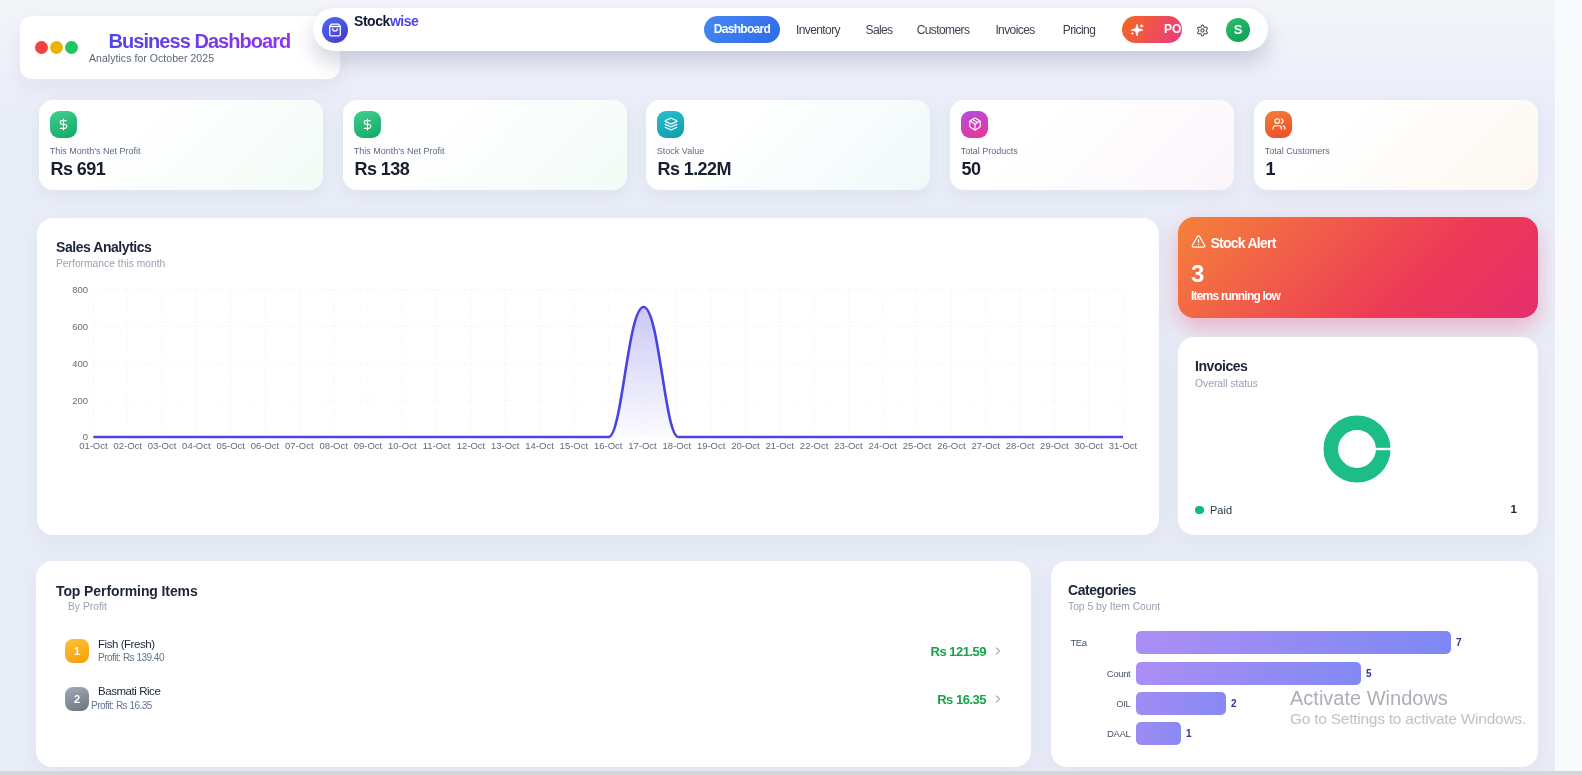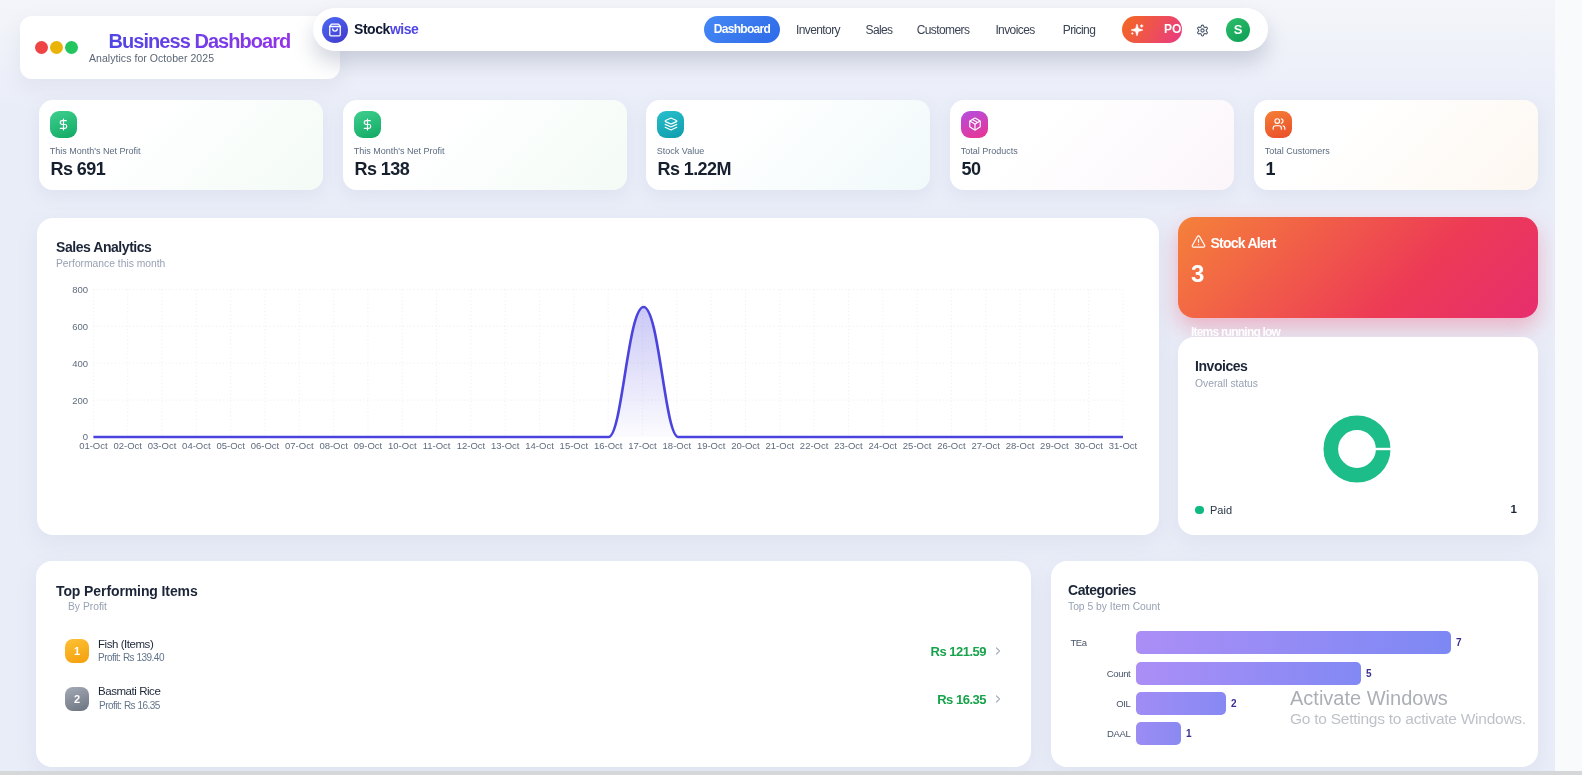--- a/index.html
+++ b/index.html
@@ -27,21 +27,21 @@
 #subtitle { left:89px; top:52.2px; font-size:10.5px; letter-spacing:0.05px; color:#5b6776; }
 
 #nav {
   left:313px; top:8px; width:955px; height:43px; border-radius:22px;
   background:#ffffff; box-shadow:0 12px 20px rgba(125,135,160,0.33);
 }
 #logoCircle {
   left:322px; top:17px; width:26px; height:26px; border-radius:50%;
   background:linear-gradient(145deg,#4b6bf5,#4338ca);
 }
-#logoStock { left:354px; top:21px; font-size:14px; font-weight:700; color:#101a33; letter-spacing:-0.45px;}
+#logoStock { left:354px; top:13px; font-size:14px; font-weight:700; color:#101a33; letter-spacing:-0.45px;}
 .navlink { position:absolute; top:22.8px; transform:translateX(-50%); font-size:12px; letter-spacing:-0.6px; color:#3a4354; font-weight:400; }
 #pillDash {
   left:704px; top:16px; width:76px; height:27px; border-radius:14px;
   background:linear-gradient(135deg,#4588f5,#2e6ae8); color:#fff;
   font-size:12px; letter-spacing:-0.7px; font-weight:700; text-align:center; line-height:27px;
 }
 #posBtn {
   left:1122px; top:16px; width:60px; height:27px; border-radius:14px;
   background:linear-gradient(120deg,#f4691e,#e83a84);
   color:#fff; font-size:12px; font-weight:700; line-height:27px; text-align:left;
@@ -248,46 +248,46 @@
 
 <div class="card" id="alertCard" style="left:1178px; top:217px; width:360px; height:101px;
   background:linear-gradient(135deg,#f5813a,#ed3a56 65%,#e62e6e); box-shadow:0 10px 22px rgba(235,70,100,0.35);"></div>
 <svg class="abs" style="left:1191px; top:234px;" width="15" height="15" viewBox="0 0 24 24" fill="none" stroke="#ffffff" stroke-width="2" stroke-linecap="round" stroke-linejoin="round">
   <path d="m21.73 18-8-14a2 2 0 0 0-3.46 0l-8 14A2 2 0 0 0 4 21h16a2 2 0 0 0 1.73-3Z"></path>
     <path d="M12 9v4"></path>
     <path d="M12 17h.01"></path>
 </svg>
 <div class="abs" style="left:1210.5px; top:234.6px; font-size:14px; letter-spacing:-0.75px; font-weight:700; color:#fff;">Stock Alert</div>
 <div class="abs" style="left:1191px; top:259.7px; font-size:24px; font-weight:700; color:#fff;">3</div>
-<div class="abs" style="left:1191px; top:288.6px; font-size:12px; letter-spacing:-0.8px; font-weight:700; color:#fff;margin-top:36px;">Items running low</div>
+<div class="abs" style="left:1191px; top:288.6px; font-size:12px; letter-spacing:-0.8px; font-weight:700; color:#fff;">Items running low</div>
 
 <div class="card" style="left:1178px; top:337px; width:360px; height:198px;"></div>
 <div class="cTitle" style="left:1195px; top:358.2px;">Invoices</div>
 <div class="cSub" style="left:1195px; top:378px;">Overall status</div>
 <svg class="abs" style="left:1318px; top:410px;" width="80" height="80" viewBox="0 0 80 80">
   <circle cx="39" cy="39" r="26.2" fill="none" stroke="#1cbd88" stroke-width="14.6"></circle>
   <rect x="57" y="37.8" width="17" height="2.4" fill="#ffffff"></rect>
 </svg>
 <div class="abs" style="left:1195px; top:505.5px; width:8.6px; height:8.6px; border-radius:50%; background:#10b981;"></div>
 <div class="abs" style="left:1210px; top:503.6px; font-size:11px; color:#2a3647;">Paid</div>
 <div class="abs" style="left:1457px; top:503.3px; width:60px; text-align:right; font-size:11.5px; font-weight:700; color:#1b2537;">1</div>
 
 <div class="card" style="left:36px; top:561px; width:995px; height:206px;"></div>
 <div class="cTitle" style="left:56px; top:582.7px; letter-spacing:-0.1px;">Top Performing Items</div>
 <div class="cSub" style="left:56px; top:600.8px;padding-left:12px;">By Profit</div>
 <div class="abs" style="left:65px; top:639px; width:24px; height:24px; border-radius:8px; background:linear-gradient(160deg,#fcc235,#f59e0b); color:#fff; font-size:11px; font-weight:700; text-align:center; line-height:24px;">1</div>
-<div class="abs" style="left:98px; top:637.6px; font-size:11.5px; letter-spacing:-0.45px; font-weight:400; color:#1c2738;">Fish (Items)</div>
+<div class="abs" style="left:98px; top:637.6px; font-size:11.5px; letter-spacing:-0.45px; font-weight:400; color:#1c2738;">Fish (Fresh)</div>
 <div class="abs" style="left:98px; top:651.9px; font-size:10px; letter-spacing:-0.5px; color:#64748b;">Profit: Rs 139.40</div>
 <div class="abs" style="left:886px; top:644.1px; width:100px; text-align:right; font-size:13px; letter-spacing:-0.5px; font-weight:700; color:#17a34b;">Rs 121.59</div>
 <svg class="abs" style="left:992px; top:645px;" width="12" height="12" viewBox="0 0 24 24" fill="none" stroke="#a8b0bd" stroke-width="2.4" stroke-linecap="round" stroke-linejoin="round">
     <path d="m9 18 6-6-6-6"></path>
   </svg>
 <div class="abs" style="left:65px; top:686.7px; width:24px; height:24px; border-radius:8px; background:linear-gradient(160deg,#a4abb6,#6c7380); color:#fff; font-size:11px; font-weight:700; text-align:center; line-height:24px;">2</div>
 <div class="abs" style="left:98px; top:685.3px; font-size:11.5px; letter-spacing:-0.45px; font-weight:400; color:#1c2738;">Basmati Rice</div>
-<div class="abs" style="left:99px; top:699.6px; font-size:10px; letter-spacing:-0.5px; color:#64748b;">Profit: Rs 16.35</div>
+<div class="abs" style="left:91px; top:699.6px; font-size:10px; letter-spacing:-0.5px; color:#64748b;">Profit: Rs 16.35</div>
 <div class="abs" style="left:886px; top:691.8px; width:100px; text-align:right; font-size:13px; letter-spacing:-0.5px; font-weight:700; color:#17a34b;">Rs 16.35</div>
 <svg class="abs" style="left:992px; top:692.7px;" width="12" height="12" viewBox="0 0 24 24" fill="none" stroke="#a8b0bd" stroke-width="2.4" stroke-linecap="round" stroke-linejoin="round">
     <path d="m9 18 6-6-6-6"></path>
   </svg>
 
 <div class="card" style="left:1051px; top:561px; width:487px; height:206px;"></div>
 <div class="cTitle" style="left:1068px; top:582.2px;">Categories</div>
 <div class="cSub" style="left:1068px; top:600.8px;">Top 5 by Item Count</div>
 <div class="abs" style="left:1070.4px; top:637.4px; width:60px; font-size:9.5px; letter-spacing:-0.35px; color:#475569;">TEa</div>
 <div class="abs" style="left:1070.4px; top:667.9px; width:60px; text-align:right; font-size:9.5px; letter-spacing:-0.35px; color:#475569;">Count</div>

